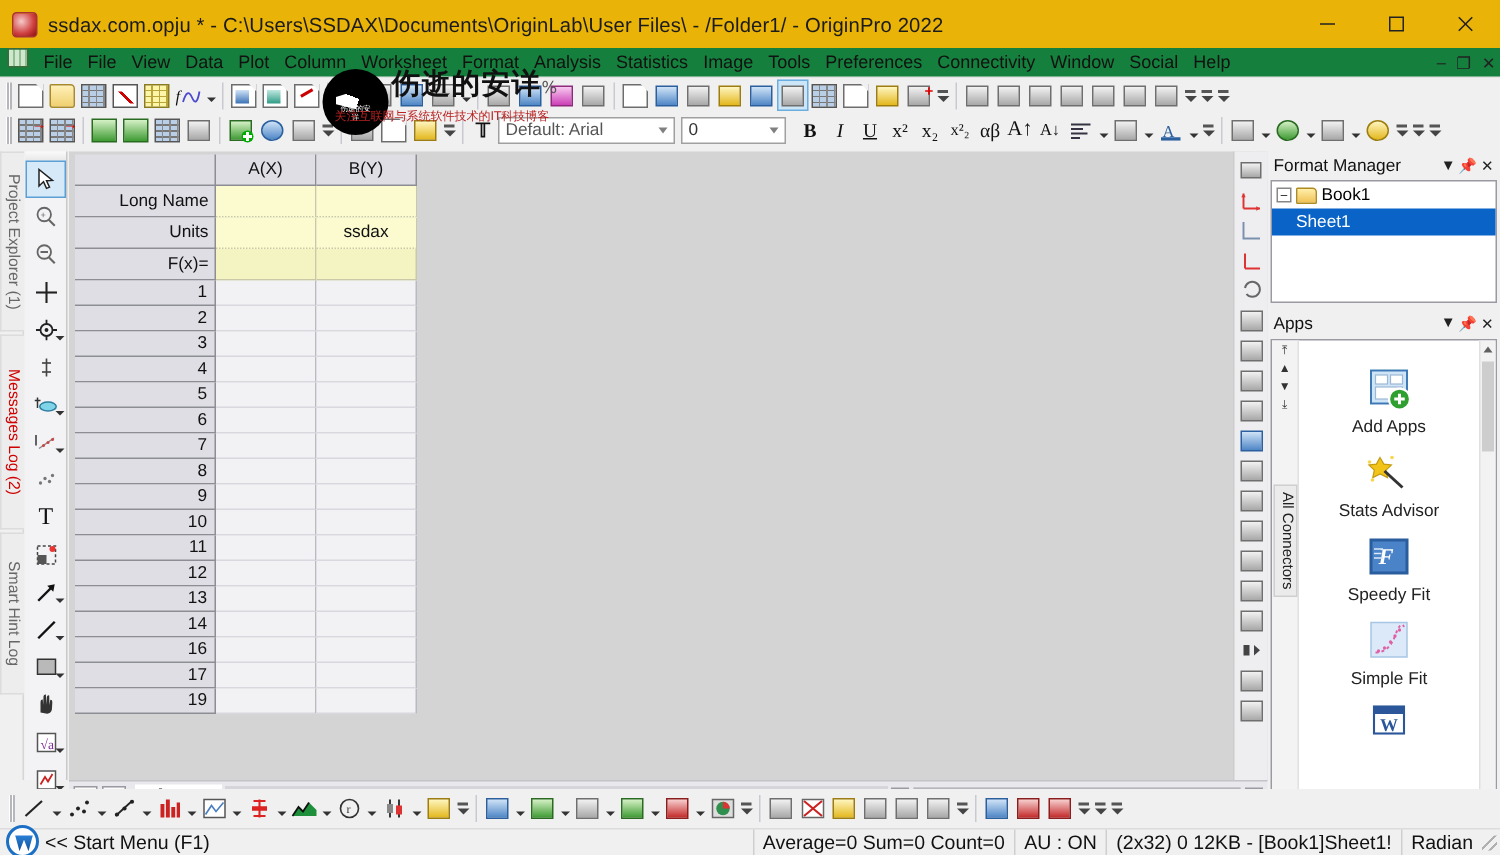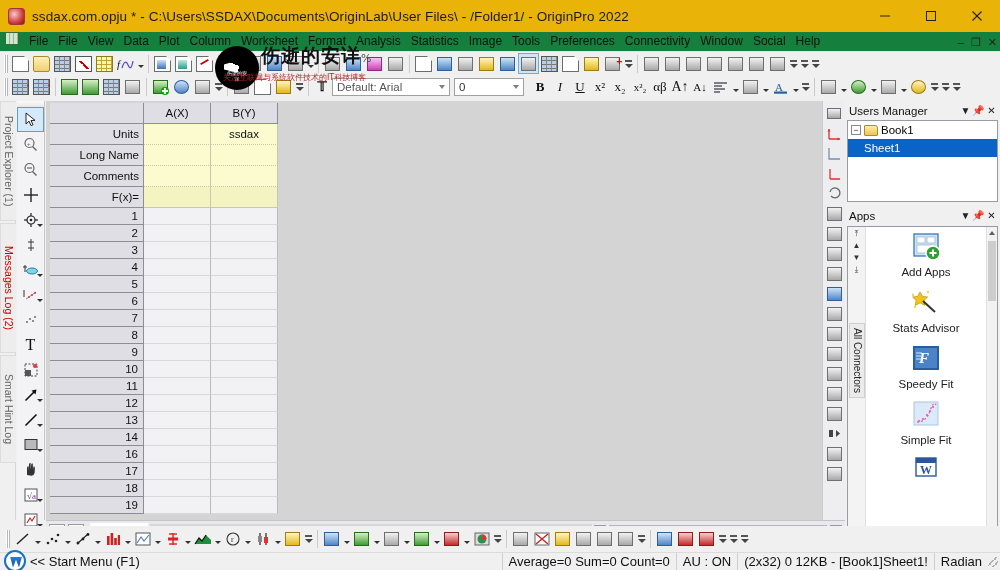--- a/index.html
+++ b/index.html
@@ -154,21 +154,21 @@
   .omNode{display:flex;align-items:center;height:18px;padding-left:3px;gap:3px;}
   .omExp{width:10px;height:10px;border:1px solid #888;background:#fff;display:flex;align-items:center;justify-content:center;
      font-size:9px;line-height:8px;color:#333;}
   .omFolder{width:14px;height:11px;background:linear-gradient(#ffeeaa,#f0c255);border:1px solid #b08b20;border-radius:1px 3px 1px 1px;}
   .omChild{display:flex;align-items:center;height:18px;padding-left:16px;background:#0a64c8;color:#fff;}
   .appsBody{position:absolute;left:2px;right:2px;top:0;bottom:0;background:#fff;border:1px solid #9a9aa2;display:flex;}
   .appsNav{width:18px;background:#f3f3f3;display:flex;flex-direction:column;align-items:center;padding-top:3px;gap:4px;border-right:1px solid #e0e0e0;}
   .appsNav .nb{font-size:8px;color:#333;line-height:8px;}
   .appsVTab{position:absolute;left:1px;top:96px;width:16px;writing-mode:vertical-rl;font-size:10px;color:#222;
      background:#ebebeb;border:1px solid #cfcfcf;padding:4px 1px;white-space:nowrap;}
-  .appsList{flex:1;overflow:hidden;padding-top:6px;}
+  .appsList{flex:1;overflow:hidden;padding-top:19px;}
   .appItem{display:flex;flex-direction:column;align-items:center;margin-bottom:10px;}
   .appItem .lbl{font-size:11.5px;color:#222;text-align:center;line-height:13px;margin-top:3px;}
   .appsSb{width:11px;background:#f2f2f2;border-left:1px solid #e0e0e0;position:relative;}
   .appsSb .t{position:absolute;left:1px;right:1px;top:14px;height:60px;background:#cdcdcd;}
 
   
   .rbar{position:absolute;right:155px;top:101px;width:23px;bottom:50px;background:#eeeef1;border-left:1px solid #ccc;
         display:flex;flex-direction:column;align-items:center;padding-top:3px;gap:1px;overflow:hidden;}
   .rbtn{width:19px;height:19px;display:flex;align-items:center;justify-content:center;flex:none;}
 
@@ -665,36 +665,31 @@
     <div class="wsinner">
       <div class="wstable">
 
         <div class="wsrow">
           <div class="hcell col"></div>
           <div class="dcell head">A(X)</div>
           <div class="dcell head">B(Y)</div>
         </div>
 
         <div class="wsrow">
+          <div class="hcell">Long Name</div>
+          <div class="dcell yellow txt"></div>
+          <div class="dcell yellow txt"></div>
+        </div>
+
+        <div class="wsrow">
           <div class="hcell">Units</div>
           <div class="dcell yellow txt"></div>
           <div class="dcell yellow txt">ssdax</div>
         </div>
 
-        <div class="wsrow">
-          <div class="hcell">Long Name</div>
-          <div class="dcell yellow txt"></div>
-          <div class="dcell yellow txt"></div>
-        </div>
-
-        <div class="wsrow">
-          <div class="hcell">Comments</div>
-          <div class="dcell yellow txt"></div>
-          <div class="dcell yellow txt"></div>
-        </div>
 
         <div class="wsrow">
           <div class="hcell">F(x)=</div>
           <div class="dcell yellow2 txt"></div>
           <div class="dcell yellow2 txt"></div>
         </div>
 
         <div id="data-rows">
             <div class="drow">
               <div class="rowlabel">1</div>
@@ -766,25 +761,20 @@
               <div class="dcell"></div>
               <div class="dcell"></div>
             </div>
             <div class="drow">
               <div class="rowlabel">16</div>
               <div class="dcell"></div>
               <div class="dcell"></div>
             </div>
             <div class="drow">
               <div class="rowlabel">17</div>
-              <div class="dcell"></div>
-              <div class="dcell"></div>
-            </div>
-            <div class="drow">
-              <div class="rowlabel">18</div>
               <div class="dcell"></div>
               <div class="dcell"></div>
             </div>
             <div class="drow">
               <div class="rowlabel">19</div>
               <div class="dcell"></div>
               <div class="dcell"></div>
             </div>
           </div>
       </div>
@@ -875,21 +865,21 @@
         <span class="ic gray sm"></span>
       </div>
     <div class="rbtn">
         <span class="ic gray sm"></span>
       </div>
   </div>
 
   <div class="rightcol">
 
     <div class="dockhdr">
-      <span>Users Manager</span>
+      <span>Format Manager</span>
       <span class="sp"></span>
       <span class="db">▼</span>
       <span class="db">📌</span>
       <span class="db">✕</span>
     </div>
     <div class="omBody">
       <div class="omNode">
         <span class="omExp">−</span>
         <span class="omFolder"></span>
         <span>Book1</span>

